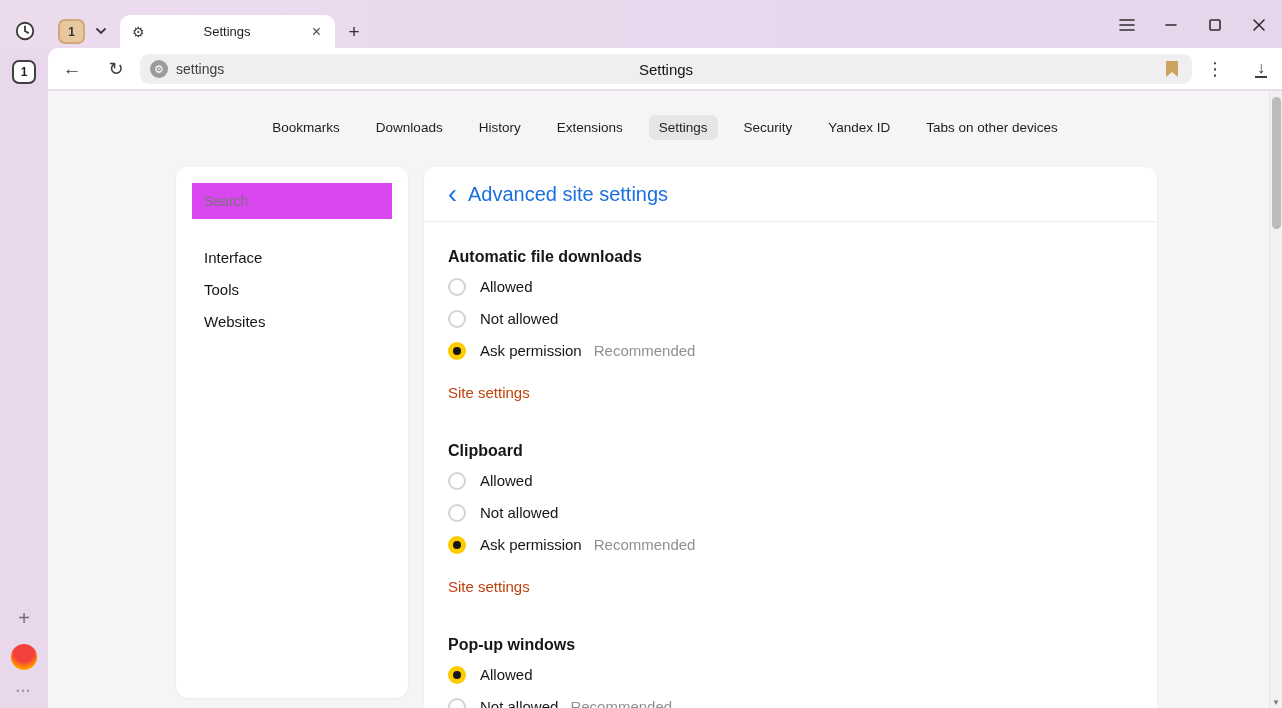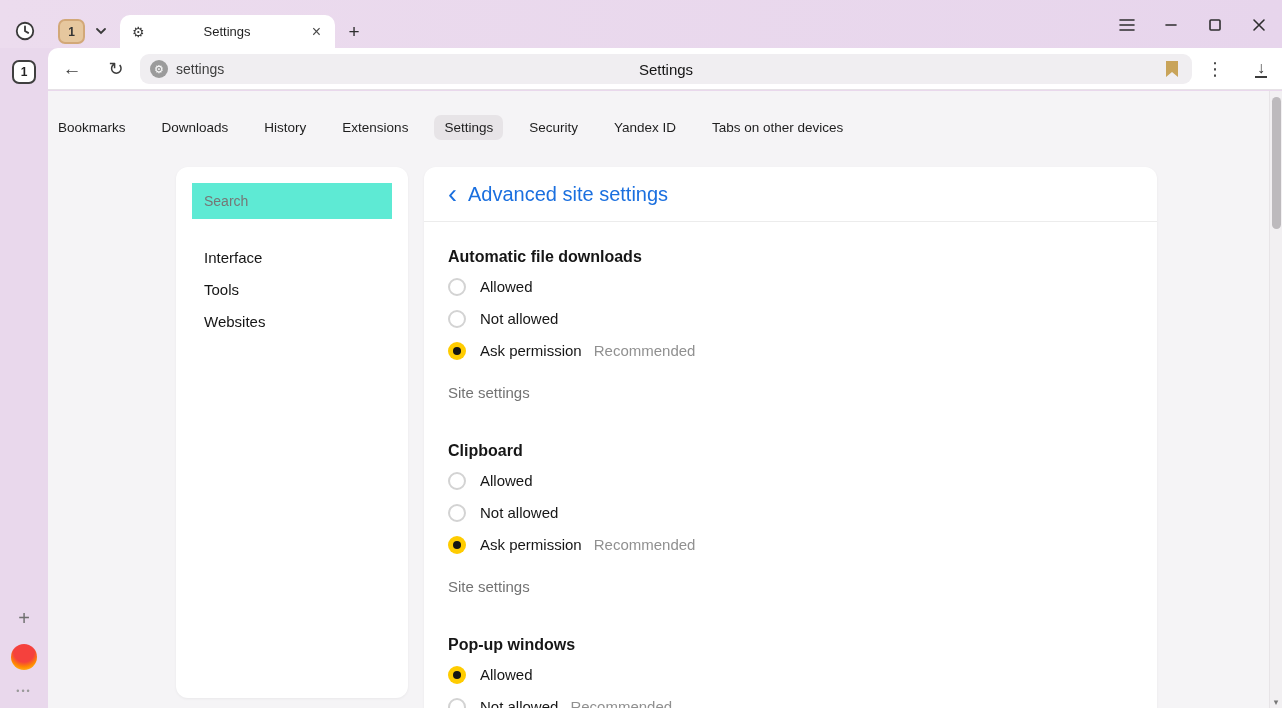--- a/index.html
+++ b/index.html
@@ -35,45 +35,45 @@
   .favicon{width:18px;height:18px;border-radius:50%;background:#9b9b9b;color:#fff;font-size:11px;display:flex;align-items:center;justify-content:center;flex:none;}
   .url-text{margin-left:8px;font-size:14px;color:#3f3f3f;position:relative;z-index:2;}
   .page-title{position:absolute;left:0;right:0;text-align:center;font-size:15px;color:#141414;pointer-events:none;}
   .bookmark-btn{position:absolute;right:8px;top:3px;width:24px;height:24px;display:flex;align-items:center;justify-content:center;cursor:pointer;}
   .menu-dots{left:1154px;font-size:18px}
   .download-btn{left:1200px;flex-direction:column;font-size:16px;line-height:14px;}
   .download-btn .bar{width:12px;height:2px;background:#3c3c3c;margin-top:1px;}
 
   
   .content{position:absolute;left:48px;top:91px;right:0;bottom:0;background:#f5f4f6;overflow:hidden;}
-  .topnav{display:flex;justify-content:flex-start;gap:16px;padding-top:24px;font-size:13.5px;color:#1e1e1e;}
+  .topnav{display:flex;justify-content:center;gap:16px;padding-top:24px;font-size:13.5px;color:#1e1e1e;}
   .topnav .nav-item{padding:5px 10px;border-radius:7px;cursor:pointer;white-space:nowrap;}
   .topnav .nav-item.active{background:#e7e4e7;}
 
   .left-card{position:absolute;left:128px;top:76px;width:232px;height:531px;background:#fff;border-radius:12px;padding:16px;box-shadow:0 1px 3px rgba(0,0,0,.05);}
-  .search-box{height:36px;background:#5eead4;border-radius:0;display:flex;align-items:center;padding:4px 12px;}
+  .search-box{height:36px;background:#d946ef;border-radius:0;display:flex;align-items:center;padding:4px 12px;}
   .search-box input{border:none;background:transparent;outline:none;width:100%;font-size:14px;color:#333;font-family:"Liberation Sans",sans-serif;}
   .search-box input::placeholder{color:#767676;}
   .menu-list{margin-top:22px;}
   .menu-item{height:32px;display:flex;align-items:center;padding-left:12px;font-size:15px;color:#151515;border-radius:8px;cursor:pointer;}
 
   .main-card{position:absolute;left:376px;top:76px;width:733px;height:820px;background:#fff;border-radius:12px;box-shadow:0 1px 3px rgba(0,0,0,.05);}
   .card-header{height:55px;display:flex;align-items:center;padding:0 24px;border-bottom:1px solid #ececec;}
   .back-chevron{color:#1a6fdf;font-size:27px;margin-right:11px;line-height:1;cursor:pointer;}
   .card-title{font-size:20px;color:#1a6fdf;}
 
   .section{padding:0 24px;margin-bottom:40px;}
   .section h3{font-size:16px;color:#161616;font-weight:bold;margin:26px 0 12px;}
   .opt-row{display:flex;height:32px;cursor:pointer;}
   .radio{width:18px;height:18px;border-radius:50%;border:2px solid #d3d3d3;background:#fff;margin-right:14px;flex:none;}
   .radio.selected{border:none;background:#ffcc00;position:relative;}
   .radio.selected::after{content:"";position:absolute;left:5px;top:5px;width:8px;height:8px;background:#141414;border-radius:50%;}
   .opt-label{font-size:15px;color:#161616;}
   .opt-note{font-size:15px;color:#909090;margin-left:12px;}
-  .site-link{display:inline-block;margin-top:10px;font-size:15px;color:#737373;cursor:pointer;}
+  .site-link{display:inline-block;margin-top:10px;font-size:15px;color:#c2410c;cursor:pointer;}
 
   .scrollbar{position:absolute;right:0;top:0;bottom:0;width:13px;background:#f2f0f2;border-left:1px solid #e7e4e7;}
   .scroll-thumb{position:absolute;left:2px;top:6px;width:9px;height:132px;background:#bdbabd;border-radius:5px;cursor:pointer;}
   .scroll-down{position:absolute;left:0;bottom:1px;width:12px;text-align:center;font-size:9px;color:#777;cursor:pointer;}
 
   svg{display:block}
 </style>
 </head>
 <body>
 

